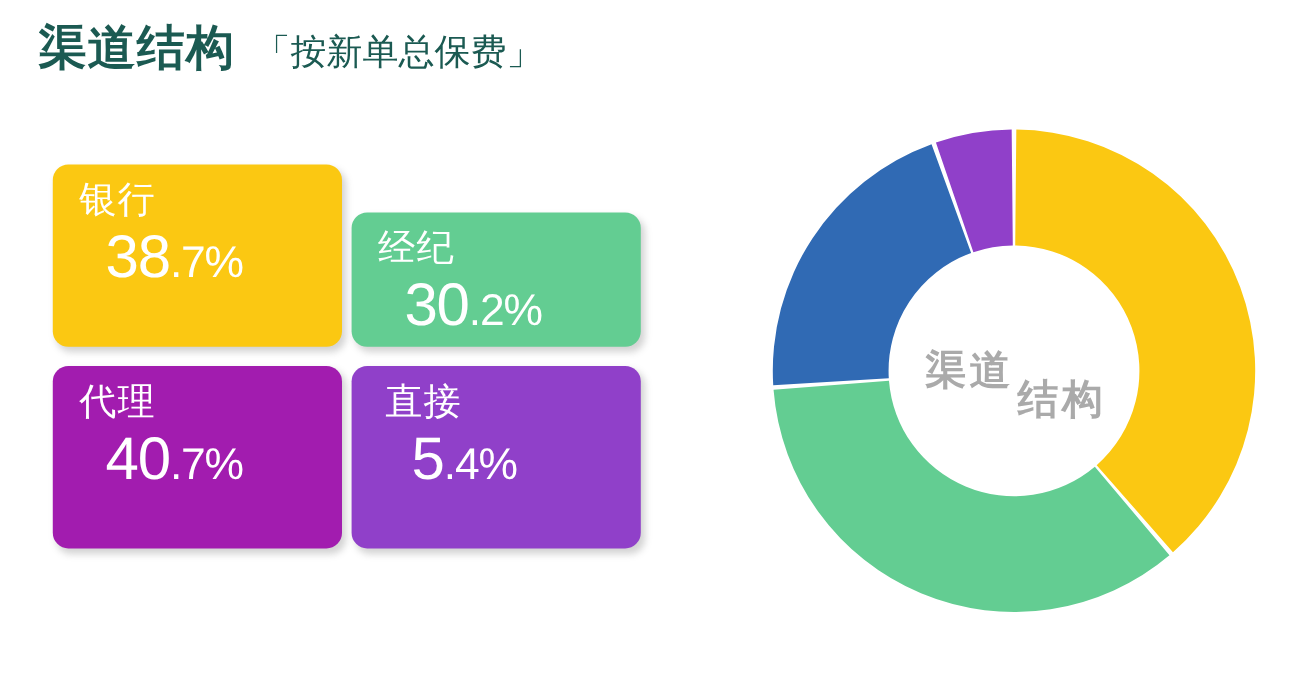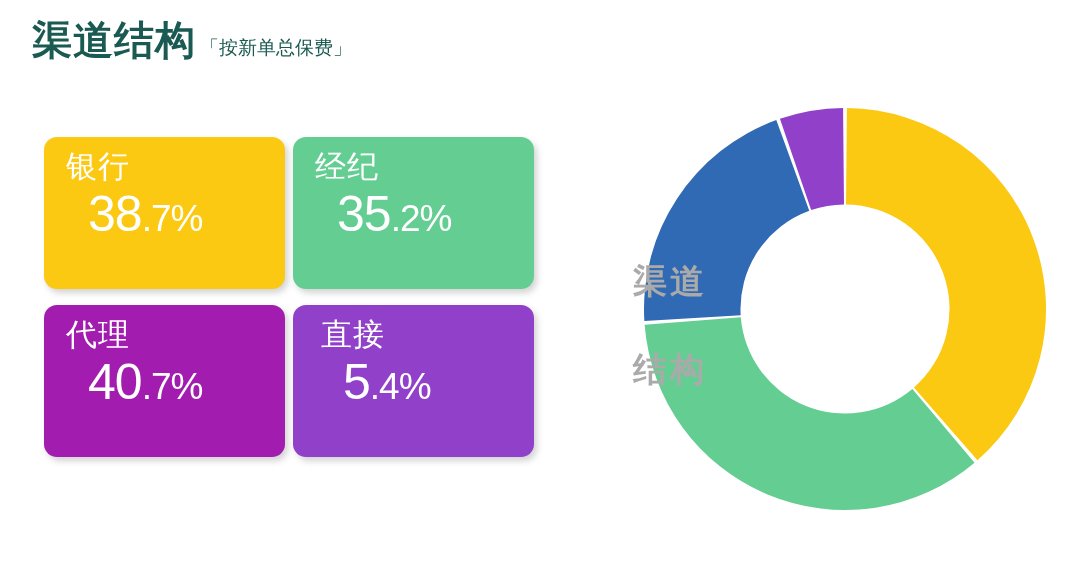--- a/index.html
+++ b/index.html
@@ -17,30 +17,31 @@
   }
 
   
   #title-block {
     position: absolute;
     left: 32px;
     top: 20px;
     display: flex;
     align-items: baseline;
     white-space: nowrap;
+    gap: 12px;
   }
   #title-main {
     font-size: 40px;
     font-weight: 700;
     color: #1b5a52;
     letter-spacing: 1px;
     line-height: 1;
   }
   #title-sub {
-    font-size: 19px;
+    font-size: 30px;
     font-weight: 400;
     color: #1b5a52;
     letter-spacing: 0px;
     line-height: 1;
     margin-left: 4px;
   }
 
   
   #cards {
     position: absolute;
@@ -95,25 +96,26 @@
     height: 430px;
   }
   #donut-svg {
     display: block;
     width: 430px;
     height: 430px;
   }
   #donut-center-text {
     position: absolute;
     left: 0;
-    top: 16px;
+    top: 0;
     width: 430px;
     height: 430px;
     display: flex;
-    flex-direction: column;
+    flex-direction: row;
+    align-items: center;
     justify-content: center;
     pointer-events: none;
   }
   .donut-center-line {
     color: #aaaaaa;
     font-size: 34px;
     font-weight: 700;
     line-height: 1.18;
     letter-spacing: 3px;
     text-indent: 3px;
@@ -129,24 +131,24 @@
 
 <div id="cards">
 
   <div class="card" style="background: rgb(251, 200, 18);">
     <div class="card-label">银行</div>
     <div class="card-value">
       <span class="val-int">38</span><span class="val-frac">.7%</span>
     </div>
   </div>
 
-  <div class="card" style="background: rgb(99, 205, 146);">
+  <div class="card" style="background: rgb(99, 205, 146); margin-top: 40px;">
     <div class="card-label">经纪</div>
     <div class="card-value">
-      <span class="val-int">35</span><span class="val-frac">.2%</span>
+      <span class="val-int">30</span><span class="val-frac">.2%</span>
     </div>
   </div>
 
   <div class="card" style="background: #a21caf;">
     <div class="card-label">代理</div>
     <div class="card-value">
       <span class="val-int">40</span><span class="val-frac">.7%</span>
     </div>
   </div>
 

